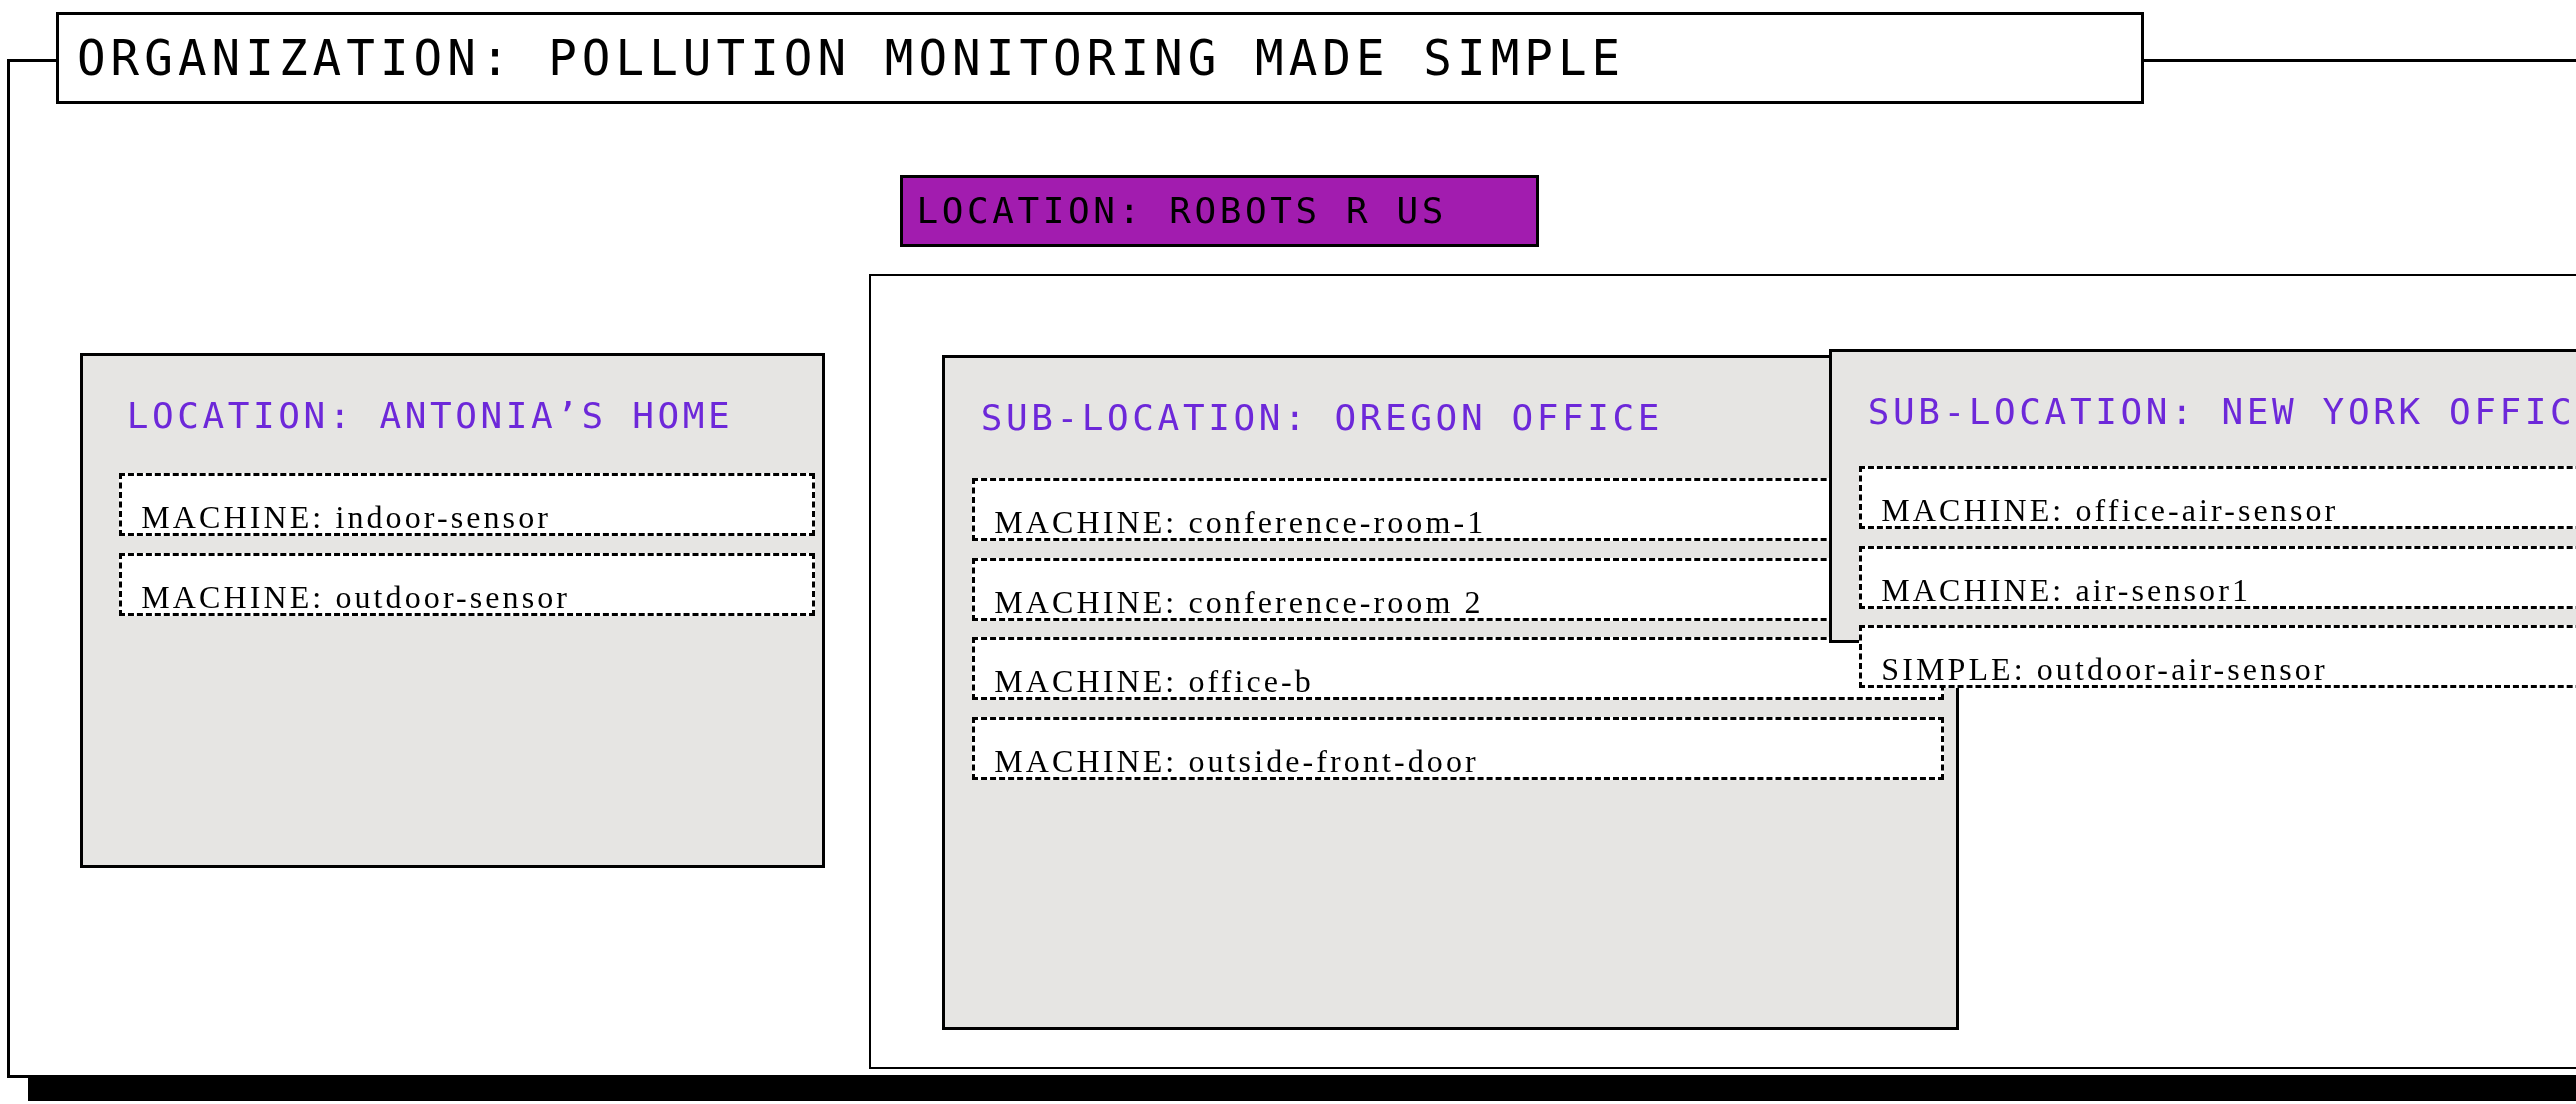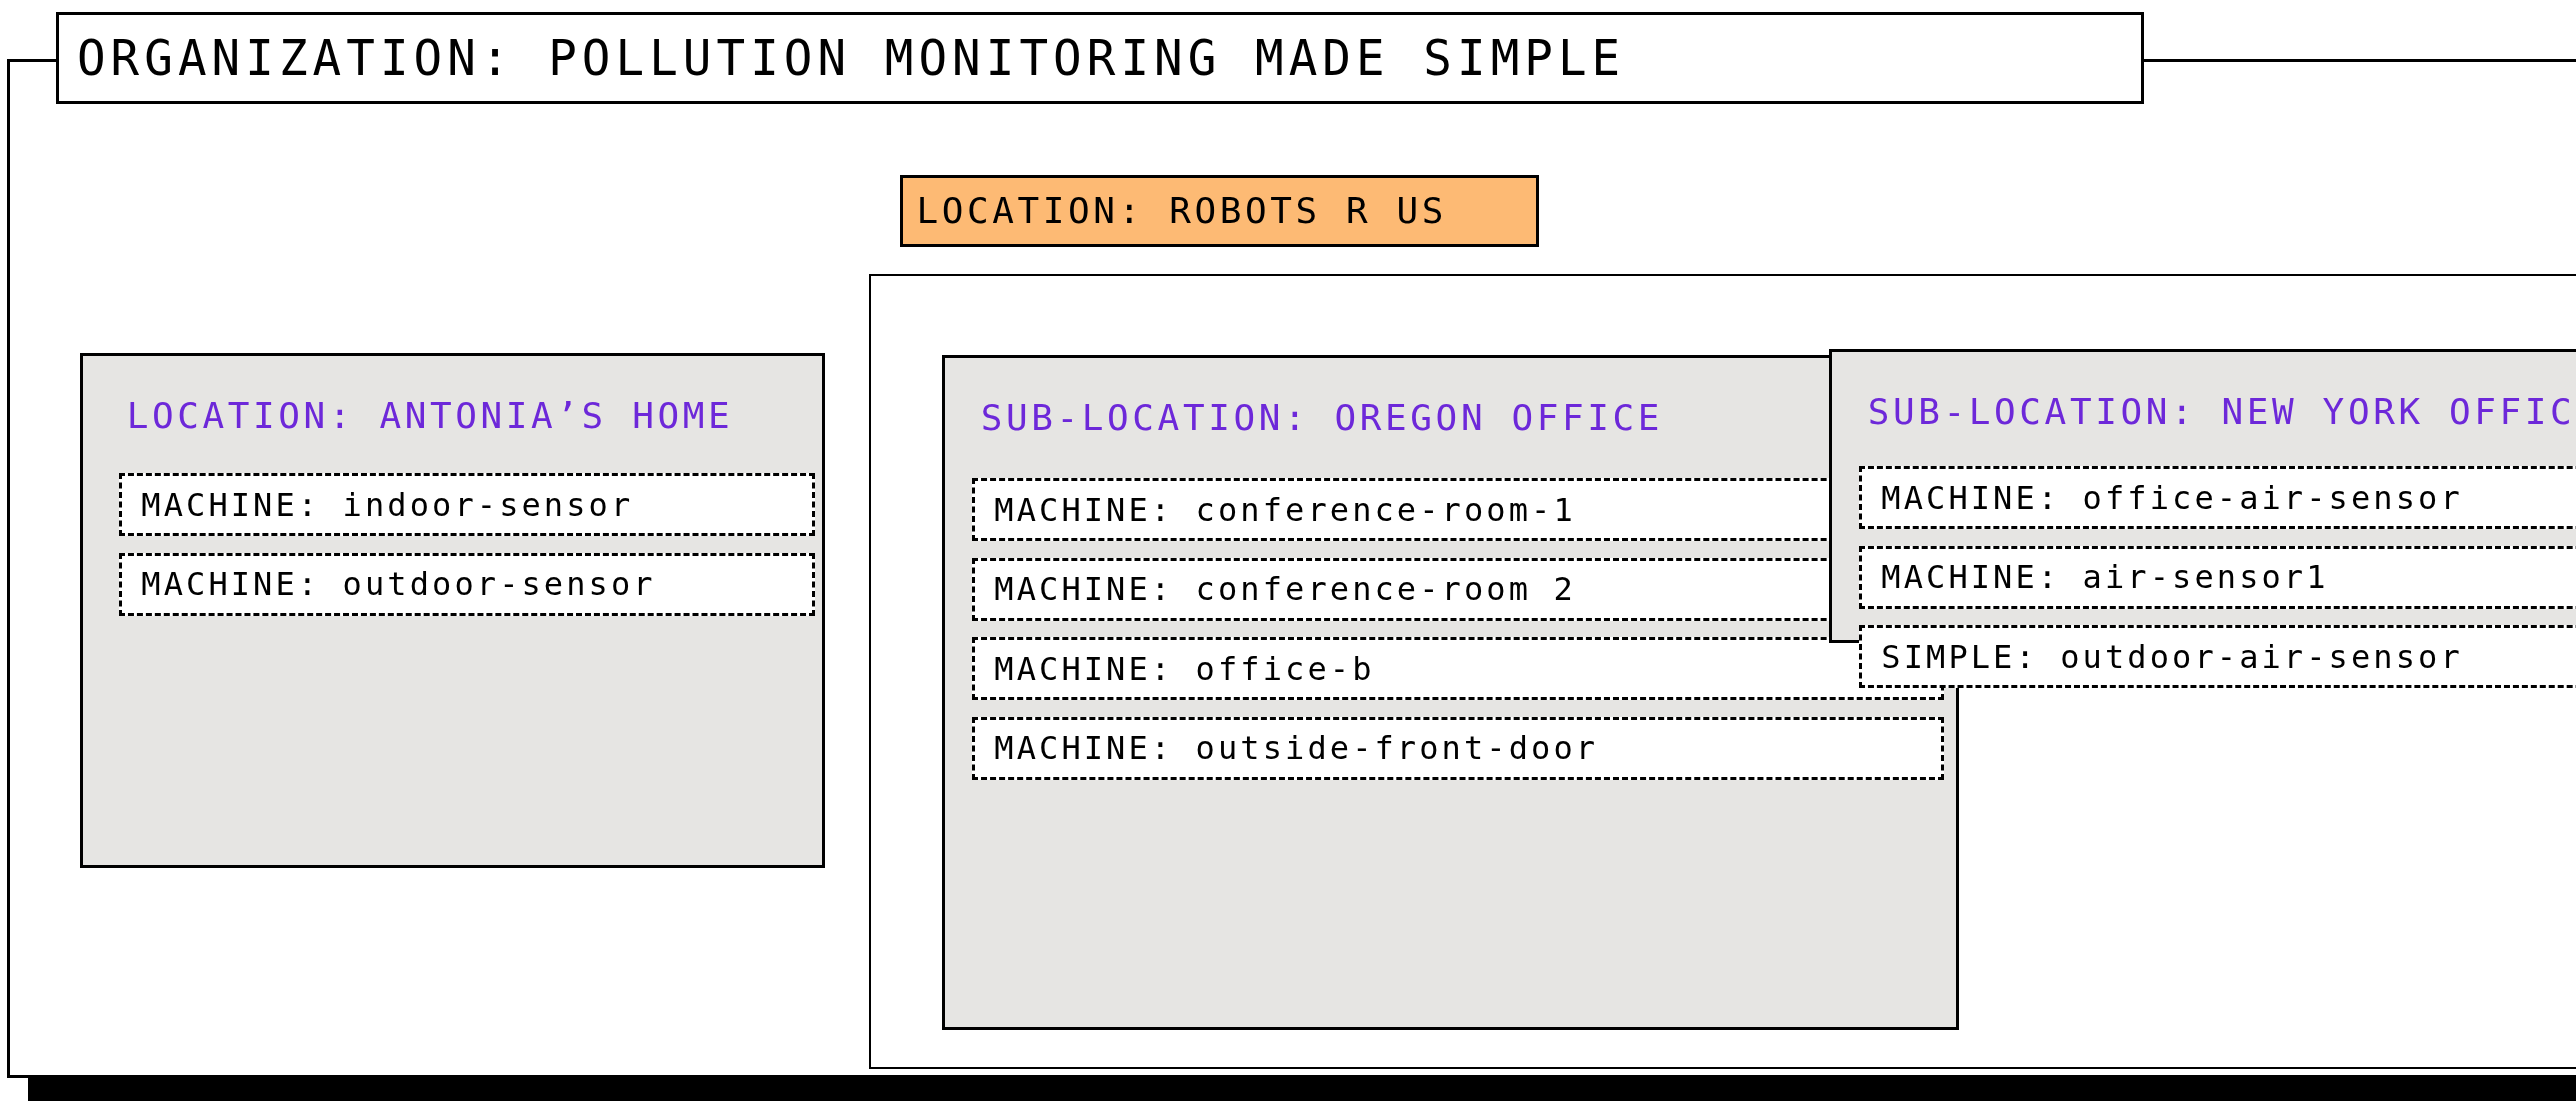--- a/index.html
+++ b/index.html
@@ -81,21 +81,21 @@
     z-index: 2;
   }
   .robots-title-chip {
     position: absolute;
     left: 900px;
     top: 175px;
     width: 639px;
     height: 72px;
     box-sizing: border-box;
     border: 3.1px solid #000000;
-    background: #fdba74;
+    background: #a21caf;
     display: flex;
     align-items: center;
     z-index: 6;
   }
   .robots-title-text {
     font-size: 36px;
     letter-spacing: 3.6px;
     line-height: 1;
     color: #000000;
     padding-left: 13.4px;
@@ -163,21 +163,22 @@
   #panel-oregon  .machine-list { top: 120px; left: 27px; right: 11.3px; }
   #panel-newyork .machine-list { top: 114px; left: 27px; right: 11.3px; }
 
   .machine-box {
     box-sizing: border-box;
     border: 3.6px dashed #000000;
     background: #ffffff;
     height: 63px;
     margin-bottom: 16.5px;
     display: flex;
-    align-items: center;
+    align-items: flex-end;
+    font-family: Liberation Serif, serif;
   }
   .machine-text {
     font-size: 32px;
     letter-spacing: 3.1px;
     line-height: 1;
     color: #000000;
     padding-left: 19.6px;
     white-space: nowrap;
   }
 </style>

